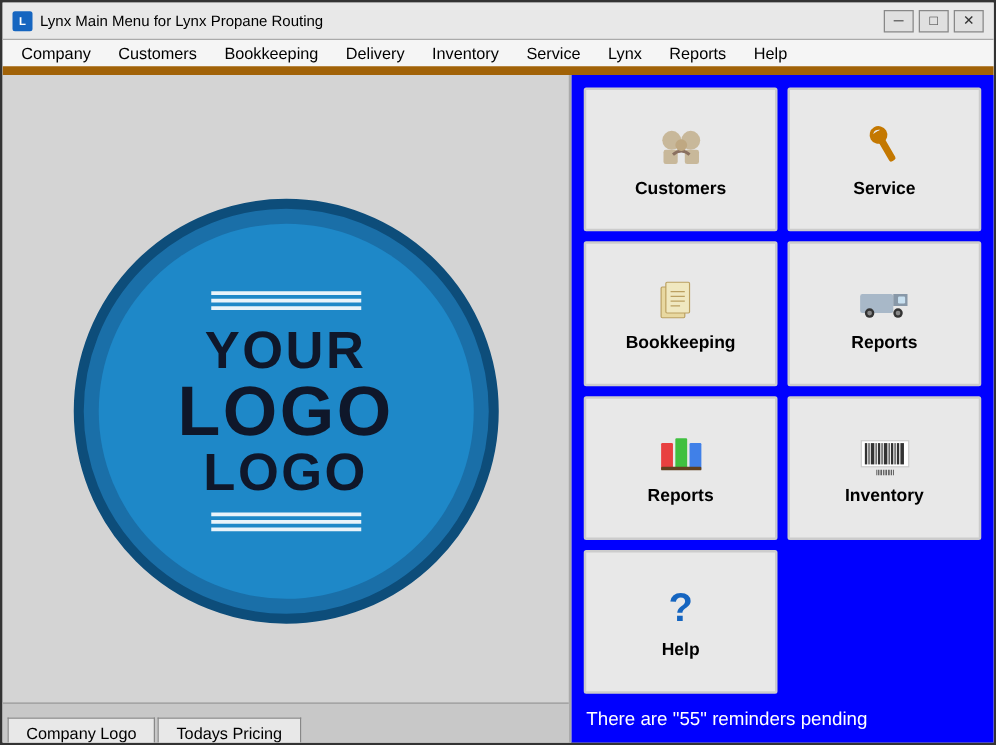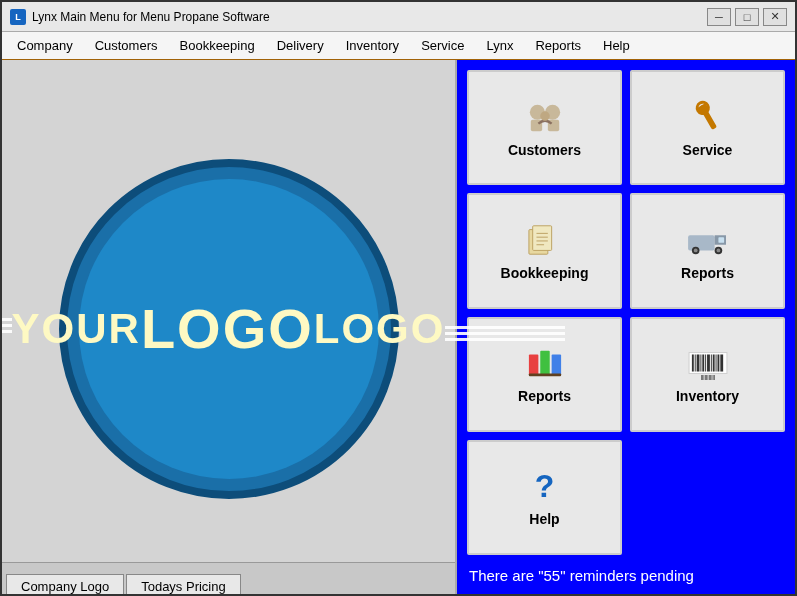--- a/index.html
+++ b/index.html
@@ -57,21 +57,21 @@
       font-size: 11px;
       color: #333;
     }
 
     
     .menubar {
       background: #f5f5f5;
       height: 28px;
       display: flex;
       align-items: center;
-      border-bottom: 1px solid #a16207;
+      border-bottom: 7px solid #a16207;
       padding: 0 4px;
     }
     .menu-item {
       padding: 4px 10px;
       font-size: 13px;
       color: #000;
       cursor: pointer;
       border: 1px solid transparent;
     }
 
@@ -104,24 +104,24 @@
       align-items: center;
       justify-content: center;
       border: 8px solid #0d4d7a;
     }
     .logo-circle-inner {
       width: 300px;
       height: 300px;
       border-radius: 50%;
       background: #1e88c8;
       display: flex;
-      flex-direction: row;
-      align-items: center;
-      justify-content: center;
-      color: #fef9c3;
+      flex-direction: column;
+      align-items: center;
+      justify-content: center;
+      color: #0f172a;
       text-align: center;
     }
     .logo-lines-top {
       margin-bottom: 8px;
     }
     .logo-lines-bottom {
       margin-top: 8px;
     }
     .logo-line {
       width: 120px;
@@ -239,21 +239,21 @@
       width: 48px;
       height: 36px;
     }
   </style>
 </head>
 <body>
 
 <div class="titlebar">
   <div class="titlebar-left">
     <span class="titlebar-icon">L</span>
-    <span>Lynx Main Menu for Menu Propane Software</span>
+    <span>Lynx Main Menu for Lynx Propane Routing</span>
   </div>
   <div class="titlebar-controls">
     <button class="titlebar-btn">─</button>
     <button class="titlebar-btn">□</button>
     <button class="titlebar-btn close">✕</button>
   </div>
 </div>
 
 <div class="menubar">
   <div class="menu-item">Company</div>

